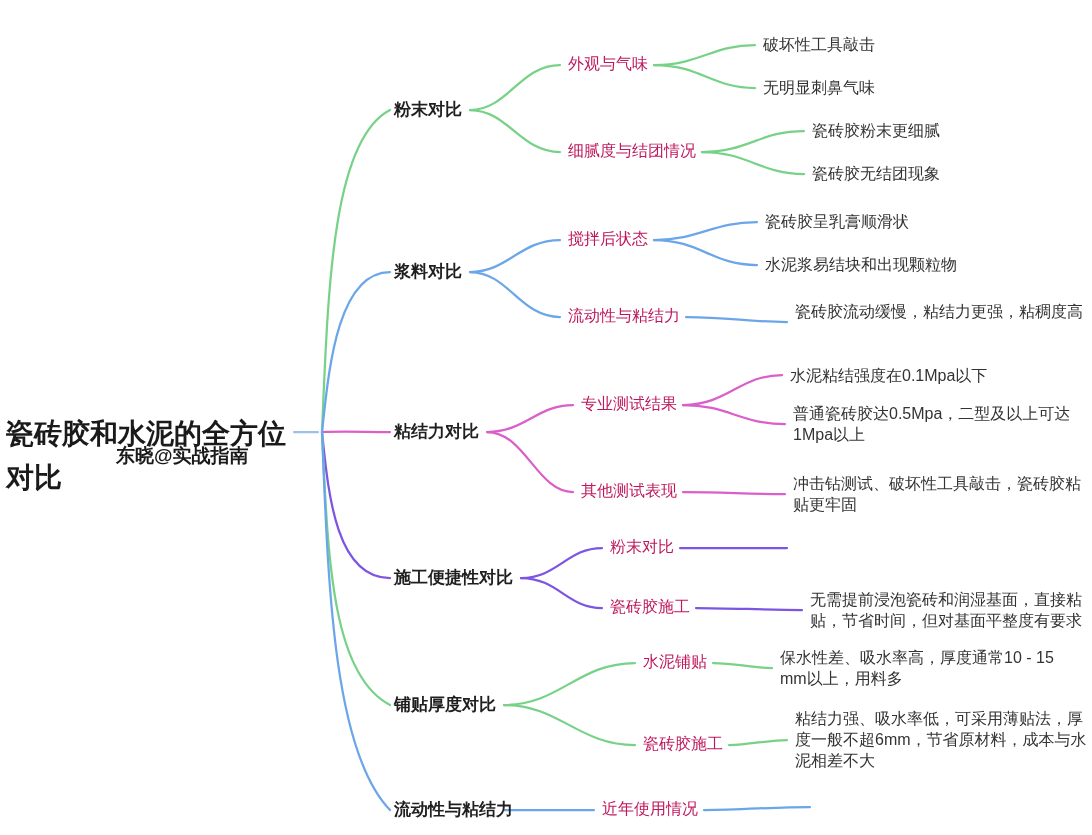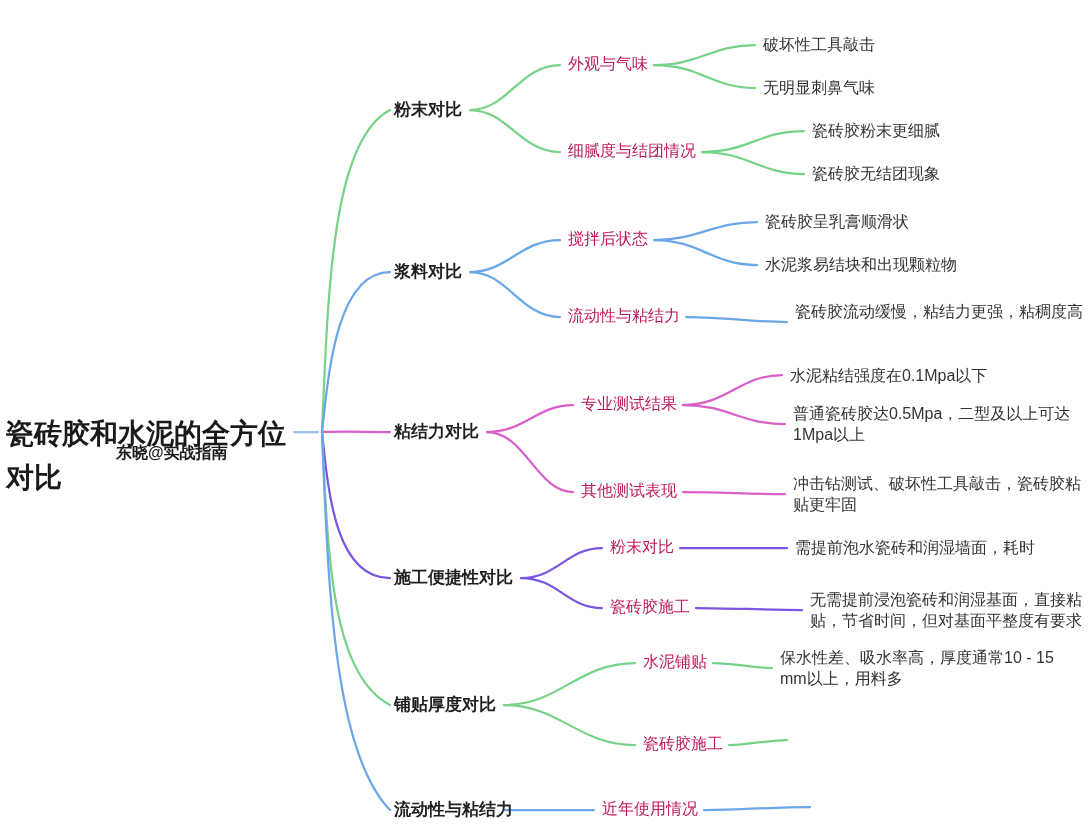--- a/index.html
+++ b/index.html
@@ -21,21 +21,21 @@
     font-size: 28px;
     font-weight: bold;
     line-height: 44px;
     color: #1a1a1a;
     white-space: normal;
     margin-top: 28px;
   }
   .root-subtitle {
     position: absolute;
     left: 116px; top: 443px;
-    font-size: 16px;
+    font-size: 19px;
     font-weight: bold;
     color: #1a1a1a;
     white-space: nowrap;
   }
   .l1 { font-size: 17px; font-weight: bold; color: #1f1f1f; }
   .l2 { font-size: 16px; font-weight: 400; color: #be185d; }
   .leaf { font-size: 16px; font-weight: 400; color: #333333; line-height: 21px; }
   .wrap { white-space: normal; }
 </style>
 </head>
@@ -112,17 +112,17 @@
   <div class="node leaf" style="left:763px;top:34px">破坏性工具敲击</div>
   <div class="node leaf" style="left:763px;top:77px">无明显刺鼻气味</div>
   <div class="node leaf" style="left:812px;top:120px">瓷砖胶粉末更细腻</div>
   <div class="node leaf" style="left:812px;top:163px">瓷砖胶无结团现象</div>
   <div class="node leaf" style="left:765px;top:211px">瓷砖胶呈乳膏顺滑状</div>
   <div class="node leaf wrap" style="left:795px;top:301px;width:292px">瓷砖胶流动缓慢，粘结力更强，粘稠度高</div>
   <div class="node leaf" style="left:765px;top:254px">水泥浆易结块和出现颗粒物</div>
   <div class="node leaf" style="left:790px;top:365px">水泥粘结强度在0.1Mpa以下</div>
   <div class="node leaf wrap" style="left:793px;top:403px;width:300px">普通瓷砖胶达0.5Mpa，二型及以上可达1Mpa以上</div>
   <div class="node leaf wrap" style="left:793px;top:473px;width:295px">冲击钻测试、破坏性工具敲击，瓷砖胶粘贴更牢固</div>
-  <div class="node leaf" style="left:795px;top:537px">需提前泡水瓷砖和润湿墙面，耗时</div>
   <div class="node leaf wrap" style="left:810px;top:589px;width:278px">无需提前浸泡瓷砖和润湿基面，直接粘贴，节省时间，但对基面平整度有要求</div>
   <div class="node leaf wrap" style="left:780px;top:647px;width:295px">保水性差、吸水率高，厚度通常10 - 15 mm以上，用料多</div>
+  <div class="node leaf wrap" style="left:795px;top:708px;width:295px">粘结力强、吸水率低，可采用薄贴法，厚度一般不超6mm，节省原材料，成本与水泥相差不大</div>
 
 </div>
 
 </body></html>

